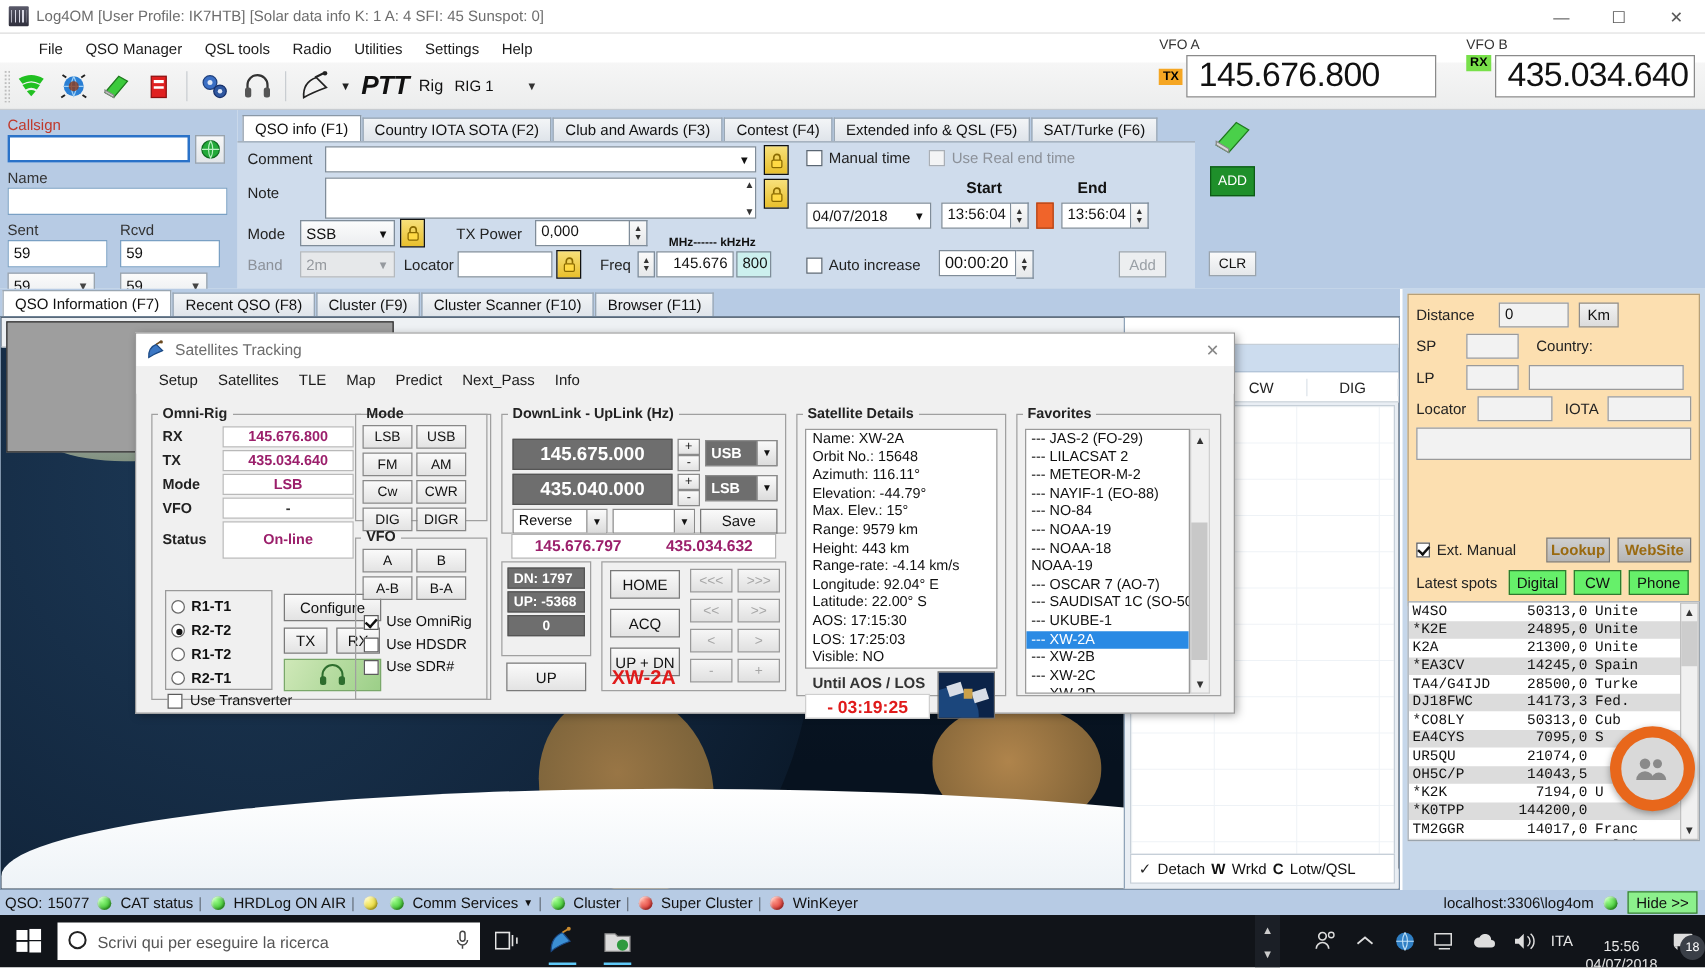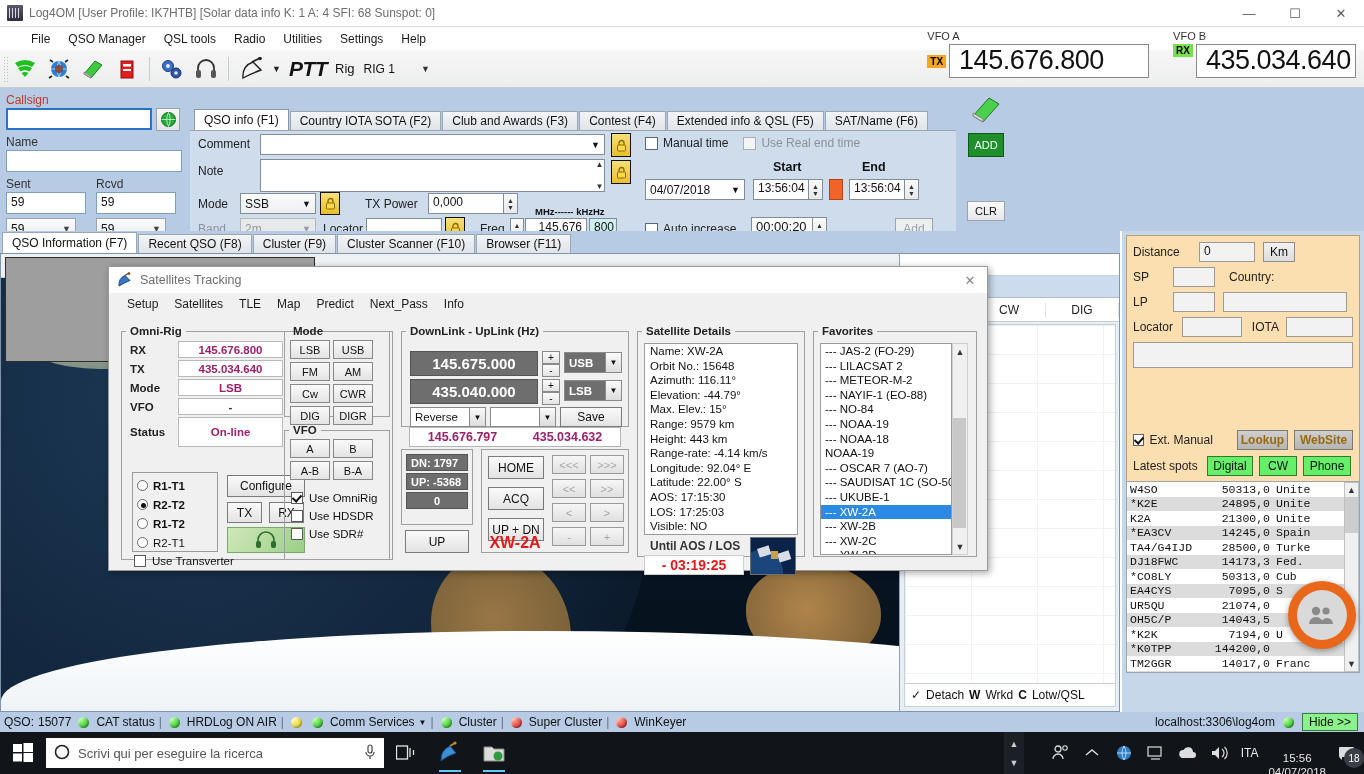--- a/index.html
+++ b/index.html
@@ -73,21 +73,21 @@
   .inp.focus{ border:2px solid #2a72c8; }
   .combo{ height:22px;border:1px solid #9aa4ad; background:linear-gradient(#fbfbfb,#e9ecef);
      font-size:12px; padding:2px 4px; display:flex;align-items:center;justify-content:space-between;}
   .combo .cv{ font-size:12px;}
   .combo .ca{ font-size:9px;color:#444;}
   .globebtn{ width:24px;height:23px;border:1px solid #9aa4ad;background:linear-gradient(#f7f7f7,#e2e5e8);
      display:flex;align-items:center;justify-content:center;}
 
   
   .qsoarea{ position:absolute; left:190px; top:88px; width:766px; height:143px; background:#b7cbe4;}
-  .tabrow{ display:flex; align-items:flex-end; height:22px; padding-left:4px; margin-top:20px;}
+  .tabrow{ display:flex; align-items:flex-end; height:22px; padding-left:4px; margin-top:3px;}
   .tab{ height:19px; padding:0 9px; font-size:12px; display:flex;align-items:center;
      border:1px solid #9aa7b3; border-bottom:none; background:linear-gradient(#f3f5f7,#dfe4ea);
      margin-right:1px;}
   .tab.active{ background:#fff; height:21px; border-color:#8a98a6;}
   .tabbody{ height:118px; background:#cfdcec; border-top:1px solid #9aa7b3; position:relative;}
 
   .fldlbl{ font-size:12px; color:#222;}
   .fldlbl.dim{ color:#8c9199;}
   .tinp{ border:1px solid #7f8c99; background:#fff; height:21px; font-size:12px; padding:1px 4px;}
   .tcombo{ border:1px solid #7f8c99; background:#fff; height:21px; font-size:12px;
@@ -258,21 +258,21 @@
   .badge{ width:20px;height:20px;border-radius:50%;background:#3a3f47;color:#fff;font-size:10px;
      display:flex;align-items:center;justify-content:center;}
 </style>
 </head>
 <body>
 
 <div id="app">
 
   <div class="titlebar">
     <div class="ico"></div>
-    <div class="ttl">Log4OM [User Profile: IK7HTB] [Solar data info K: 1 A: 4 SFI: 68 Sunspot: 0]</div>
+    <div class="ttl">Log4OM [User Profile: IK7HTB] [Solar data info K: 1 A: 4 SFI: 45 Sunspot: 0]</div>
     <div class="wbtns">
       <div class="wbtn">—</div>
       <div class="wbtn">☐</div>
       <div class="wbtn close">✕</div>
     </div>
   </div>
 
   <div class="menubar">
     <div class="mi">File</div>
     <div class="mi">QSO Manager</div>
@@ -402,21 +402,21 @@
     </div>
   </div>
 
   <div class="qsoarea">
     <div class="tabrow">
       <div class="tab active">QSO info (F1)</div>
       <div class="tab">Country IOTA SOTA (F2)</div>
       <div class="tab">Club and Awards (F3)</div>
       <div class="tab">Contest (F4)</div>
       <div class="tab">Extended info &amp; QSL (F5)</div>
-      <div class="tab">SAT/Name (F6)</div>
+      <div class="tab">SAT/Turke (F6)</div>
     </div>
     <div class="tabbody">
 
       <div style="position:absolute;left:8px;top:6px" class="fldlbl">Comment</div>
       <div class="tcombo" style="position:absolute;left:70px;top:3px;width:345px">
         <span></span>
         <span style="font-size:9px">▼</span>
       </div>
       <div class="lock" style="position:absolute;left:421px;top:2px;height:24px">
         <svg width="11" height="13" viewBox="0 0 11 13">
@@ -765,21 +765,21 @@
         <div style="display:flex;align-items:center;gap:5px;height:19px">
             <span class="rad on"></span>
             <span style="font-size:11.5px;font-weight:bold">R2-T2</span>
           </div>
         <div style="display:flex;align-items:center;gap:5px;height:19px">
             <span class="rad"></span>
             <span style="font-size:11.5px;font-weight:bold">R1-T2</span>
           </div>
         <div style="display:flex;align-items:center;gap:5px;height:19px">
             <span class="rad"></span>
-            <span style="font-size:11.5px;font-weight:normal">R2-T1</span>
+            <span style="font-size:11.5px;font-weight:bold">R2-T1</span>
           </div>
       </div>
 
       <div class="actbtn" style="position:absolute;left:105px;top:138px;width:78px;height:22px">Configure</div>
       <div class="actbtn" style="position:absolute;left:105px;top:165px;width:35px;height:21px">TX</div>
       <div class="actbtn" style="position:absolute;left:147px;top:165px;width:35px;height:21px">RX</div>
       <div style="position:absolute;left:105px;top:190px;width:78px;height:26px;background:linear-gradient(120deg,#cfe8b8,#9ccf88);border:1px solid #7aa86a;display:flex;align-items:center;justify-content:center">
         <svg width="22" height="18" viewBox="0 0 22 18">
           <path d="M3 12 V9 a8 8 0 0 1 16 0 v3" stroke="#2e6e2e" stroke-width="1.6" fill="none"></path>
           <rect x="1" y="10" width="5" height="7" rx="2" fill="#2e6e2e"></rect>

